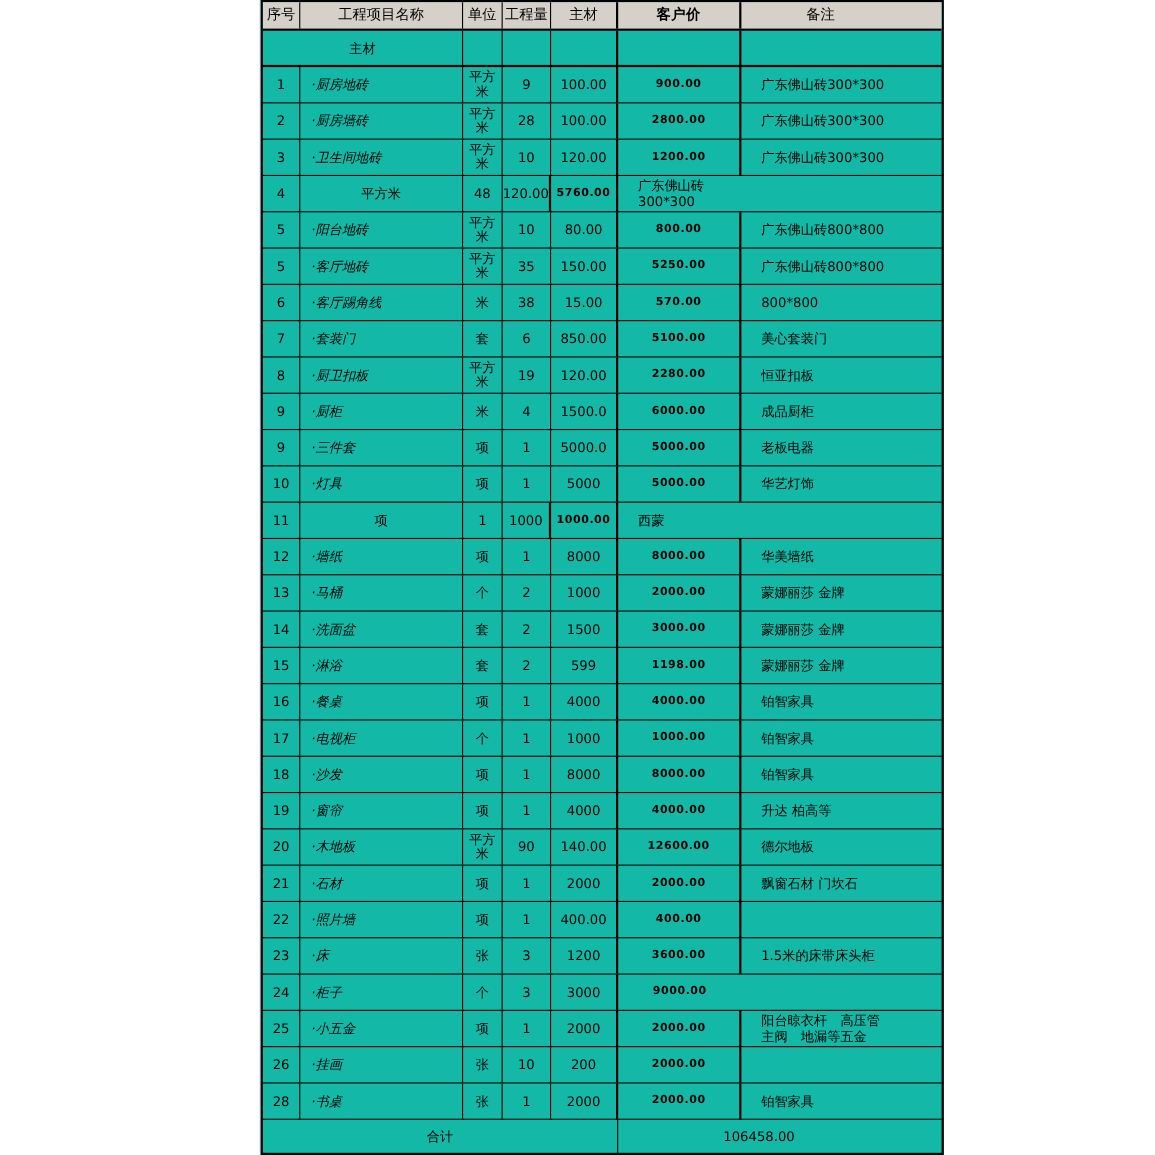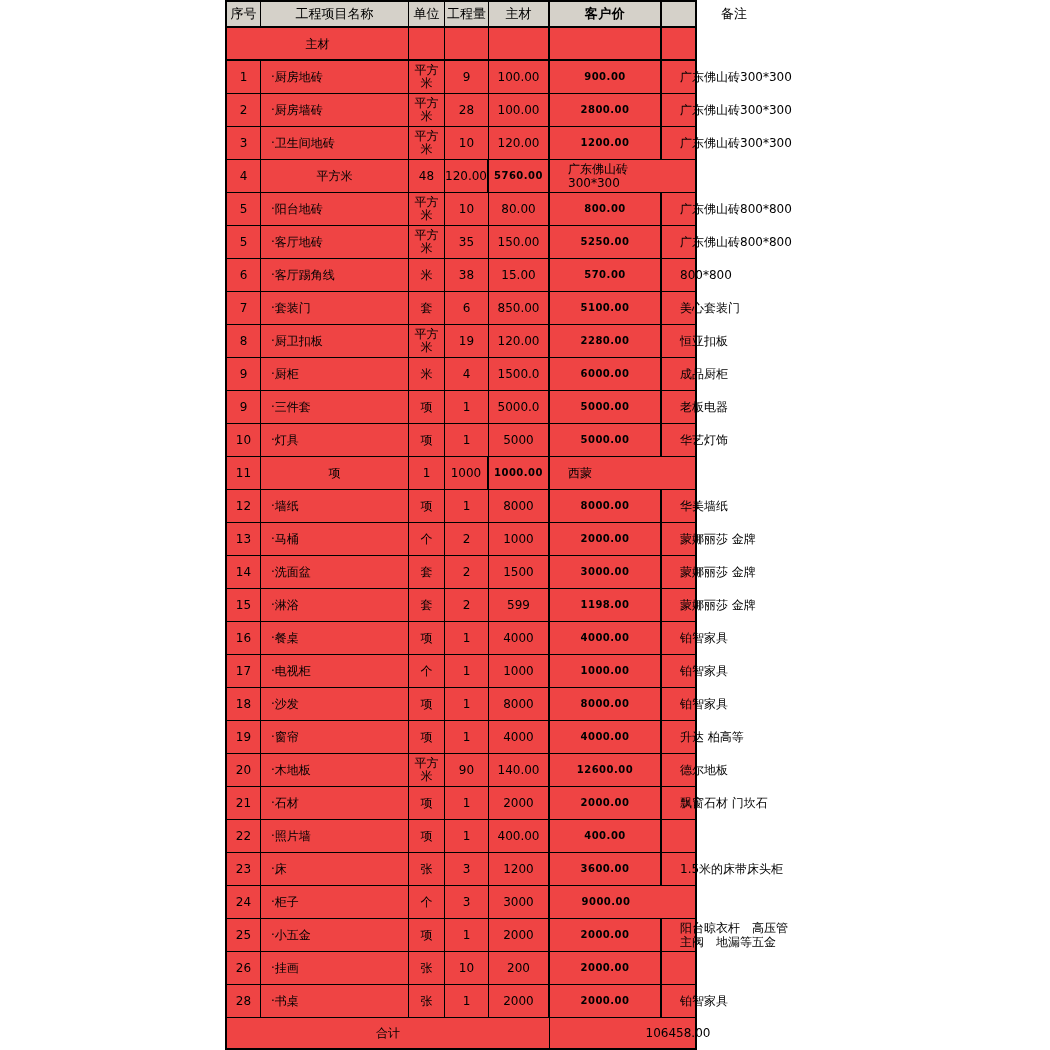--- a/index.html
+++ b/index.html
@@ -14,24 +14,24 @@
   .page-break-line{
     position:absolute;left:236px;top:0;width:2px;height:1050px;
     background:#c9d8ea;
   }
   .row-ticks{
     position:absolute;left:238px;top:59px;width:5px;height:959px;
     background:repeating-linear-gradient(to bottom,transparent 0 32px,#bfbfbf 32px 33px);
     opacity:.55;
   }
   .quote-table{
-    position:absolute;left:225px;top:0;
-    width:472px;height:1050px;
+    position:absolute;left:237px;top:0;
+    width:621px;height:1050px;
     border:2px solid #000;
-    background:#ef4444;
+    background:#14b8a6;
   }
   .row{
     display:grid;
     grid-template-columns:34px 148px 36px 44px 61px 112px 144px;
     height:33px;
     border-bottom:1px solid #000;
   }
   .row-header{height:26px;border-bottom-width:2px;background:#d5d1c9;}
   .row-section{
     grid-template-columns:182px 36px 44px 61px 112px 144px;
@@ -44,21 +44,21 @@
   }
   .cell{
     display:flex;align-items:center;justify-content:center;
     border-right:1px solid #000;
     font-size:12px;line-height:14px;
     overflow:hidden;text-align:center;
   }
   .cell:last-child{border-right:none;}
   .c-mat{border-right-width:2px;}
   .c-price{border-right-width:2px;font-weight:bold;font-size:10px;letter-spacing:.5px;}
-  .c-name{justify-content:flex-start;text-align:right;padding-left:10px;padding-right:4px;}
+  .c-name{justify-content:flex-start;text-align:right;padding-left:10px;padding-right:4px;font-style:italic;}
   .c-remark{justify-content:flex-start;text-align:left;padding-left:18px;padding-right:3px;white-space:pre-line;font-size:12px;line-height:14px;}
   .c-unit{line-height:13px;padding:0 2px;word-break:break-all;}
   .h-cell{font-size:13px;}
   .h-price{font-weight:bold;}
   .t-total-value{font-size:12px;}
 </style>
 </head>
 <body>
 
 <div class="sheet">

